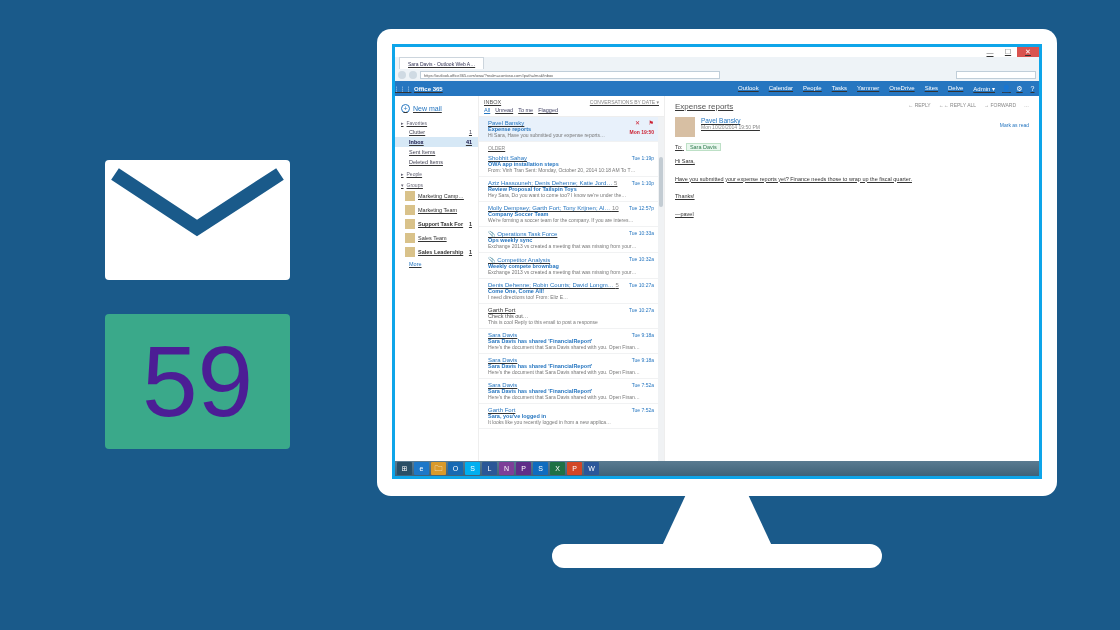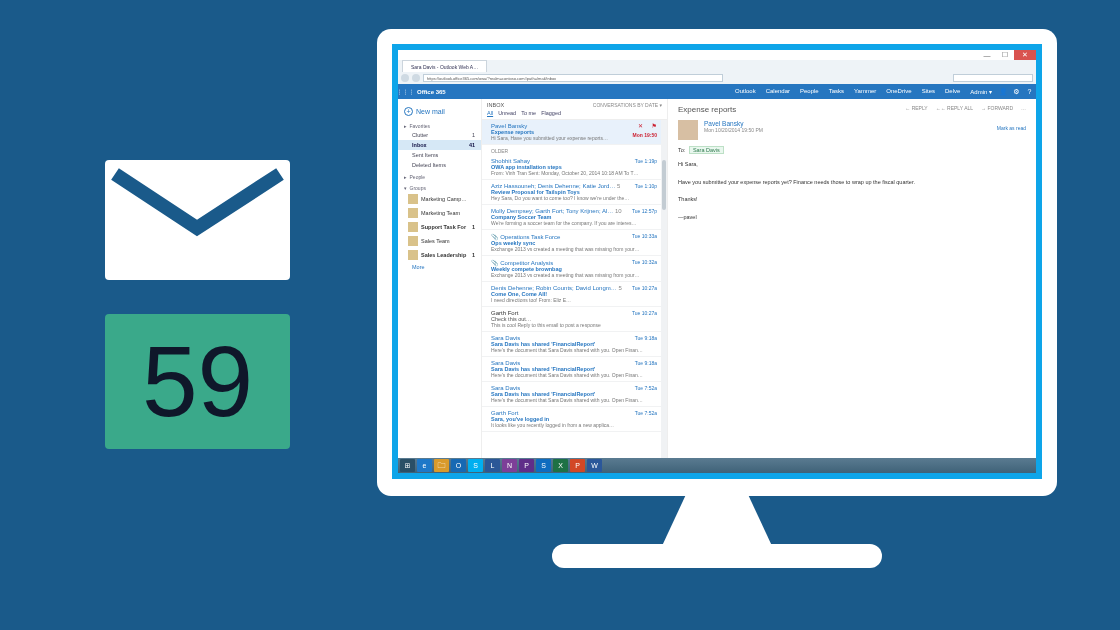--- a/index.html
+++ b/index.html
@@ -5,29 +5,29 @@
   * { box-sizing: border-box; margin: 0; padding: 0; }
   html, body { width: 1120px; height: 630px; overflow: hidden; font-family: "Segoe UI", Arial, sans-serif; }
   body { background: #1a5a8a; position: relative; }
 
   
   .badge-wrap { position: absolute; left: 105px; top: 160px; width: 190px; }
   .mail-icon-svg{ width:185px; height:120px; }
 
   .count-box { width: 185px; height: 135px; background: #3aa98a; margin-top: 30px; border-radius:4px;
     display:flex; align-items:center; justify-content:center; }
-  .count-box span { color:#0f172a; font-size: 100px; font-weight: 300; }
+  .count-box span { color:#4c1d95; font-size: 100px; font-weight: 300; }
 
   
   .monitor-wrap { position:absolute; left: 377px; top: 29px; }
   .monitor { width: 680px; height: 467px; background:#fff; border-radius: 14px; padding: 15px 15px 17px 15px; }
   .monitor-stand { width: 110px; height: 52px; background:#fff; margin: -2px auto 0 auto; clip-path: polygon(22% 0, 78% 0, 100% 100%, 0 100%); }
   .monitor-base { width: 330px; height: 24px; background:#fff; margin: -2px auto 0 auto; border-radius: 13px 13px 13px 13px / 13px 13px 13px 13px; }
 
-  .screen { width: 100%; height: 100%; background:#fff; border:6px solid #0ea5e9; font-size: 6px; color:#333; position:relative; overflow:hidden; }
+  .screen { width: 100%; height: 100%; background:#fff; border:3px solid #0ea5e9; font-size: 6px; color:#333; position:relative; overflow:hidden;text-decoration:underline; }
 
   
   .winbar { height: 10px; background:#fff; display:flex; align-items:center; justify-content:flex-end; }
   .winbtn { width:18px; height:10px; display:inline-flex; align-items:center; justify-content:center; color:#666; font-size:7px; }
   .winbtn.close { background:#d9534f; color:#fff; width:22px; }
   .tabrow { height:12px; background:#eef3f7; display:flex; align-items:flex-end; }
   .btab { height:12px; padding:0 8px; background:#fff; border:1px solid #ccd5dd; border-bottom:none; font-size:5px; line-height:12px; color:#335; margin-left:4px; }
   .addrbar { height:12px; background:#eef3f7; display:flex; align-items:center; padding:0 3px; gap:3px; }
   .navbtn { width:8px; height:8px; border-radius:50%; background:#cfdae3; }
   .addr { flex:0 0 300px; height:8px; background:#fff; border:1px solid #c0ced9; font-size:4px; line-height:8px; padding:0 3px; color:#555; overflow:hidden; white-space:nowrap; }

